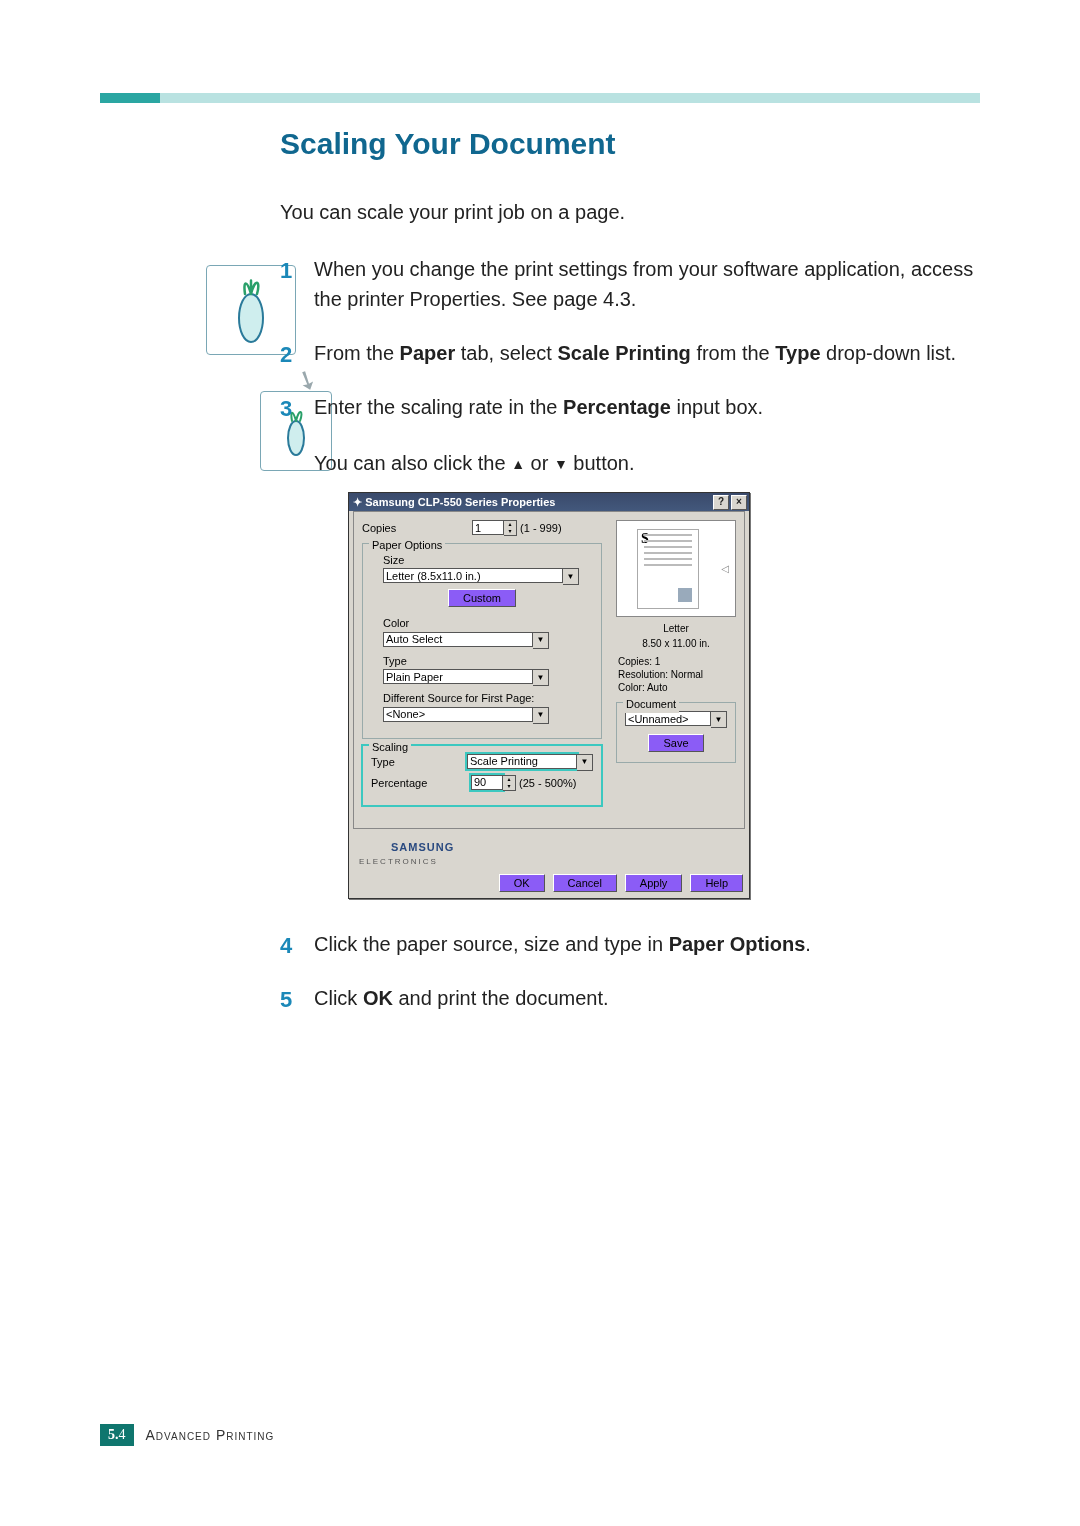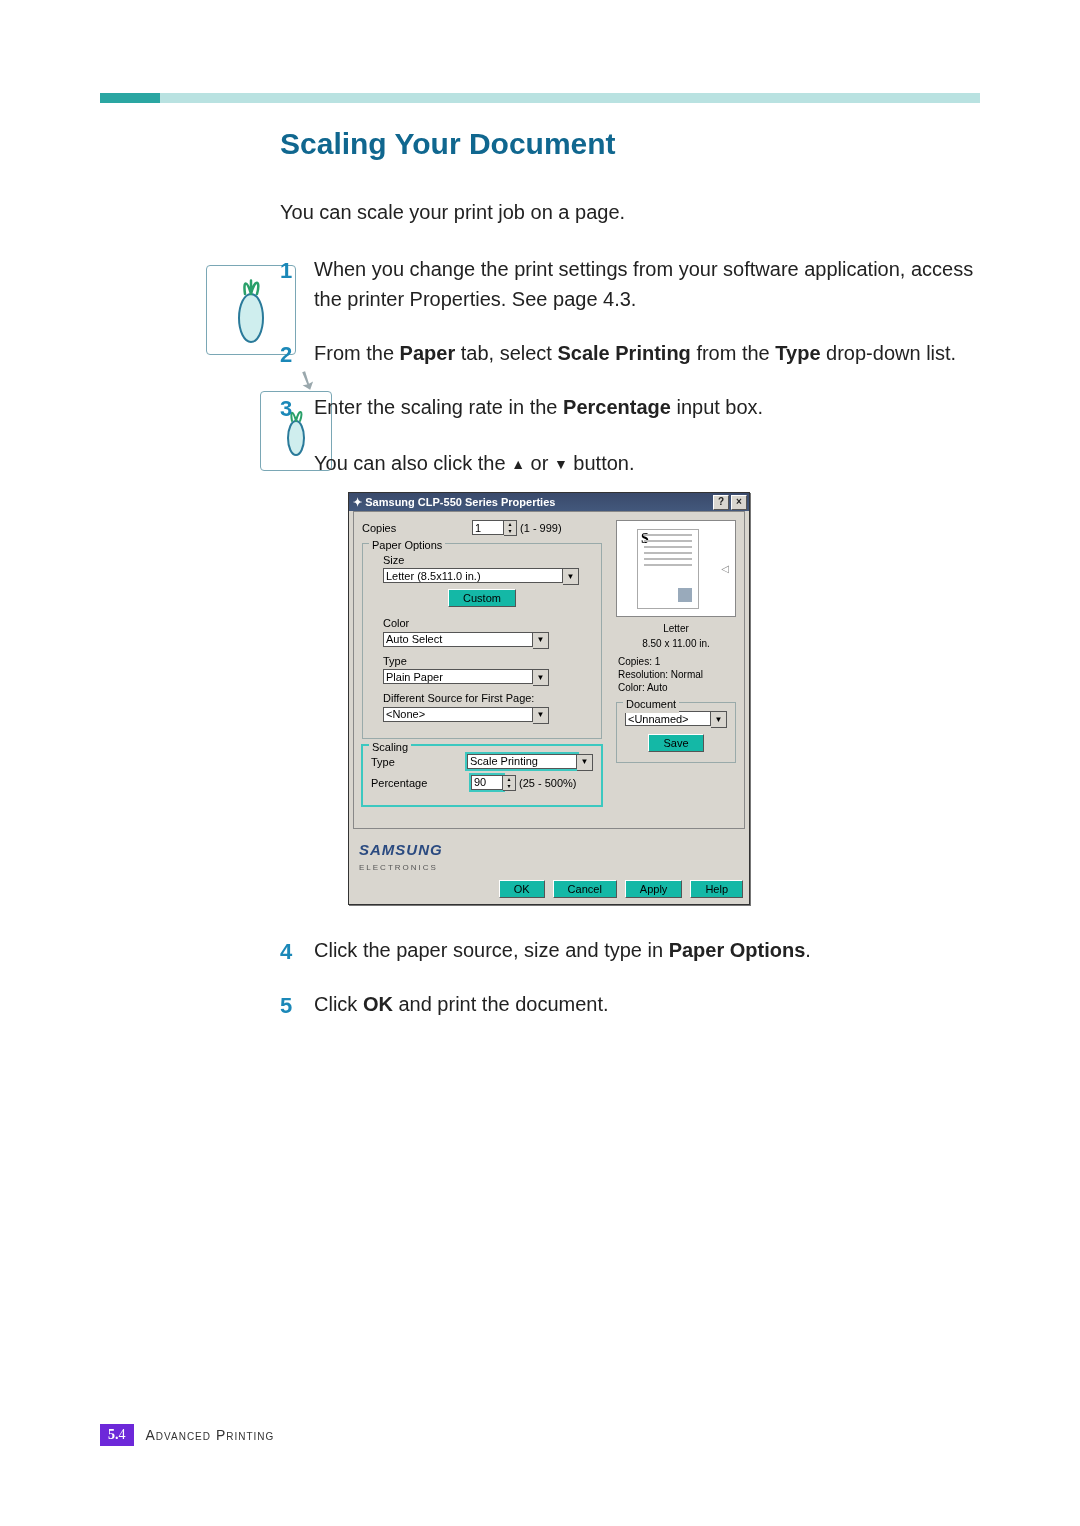--- a/index.html
+++ b/index.html
@@ -179,21 +179,21 @@
   .spin .field { width: 32px; }
   .spin .spincol {
     display: flex; flex-direction: column;
     border: 1px solid #555; border-left: none;
   }
   .spin .spinbtn {
     width: 12px; height: 7px; background: #d9d6cf;
     font-size: 6px; line-height: 7px; text-align: center;
   }
   .btn {
-    background: #14b8a6;
+    background: #8b5cf6;
     border: 1px solid #fff;
     border-right-color: #555; border-bottom-color: #555;
     padding: 2px 14px;
     font-size: 11px;
   }
   .rightcol {
     position: absolute;
     right: 8px; top: 8px; width: 120px;
     font-size: 10px;
     text-align: center;
@@ -216,34 +216,34 @@
   .smalltxt { font-size: 10px; text-align: left; line-height: 1.3; margin: 4px 0 8px 2px; }
   .dlg-footer {
     display: flex; gap: 8px; justify-content: flex-end;
     padding: 6px;
   }
   .dlg-footer .left { margin-right: auto; display:flex; gap:8px; }
   .brand {
     padding: 6px 10px 0 10px;
     font-size: 8px; color: #555; letter-spacing: 2px;
   }
-  .brand b { font-size: 15px; color: #2a4a80; font-style: italic; letter-spacing: 1px; }
+  .brand b { font-size: 11px; color: #2a4a80; letter-spacing: 1px; margin-left: 32px; }
 
   
   .pagefoot {
     position: absolute;
     left: 100px;
     bottom: 80px;
     display: flex;
     align-items: center;
     gap: 12px;
     font-size: 14px;
   }
   .chapbox {
-    background: #6d28d9;
+    background: #0f766e;
     color: #fff;
     padding: 3px 8px;
     font-weight: bold;
     font-family: Verdana;
   }
   .chapbox .pg { font-weight: normal; }
   .foot-title {
     font-variant: small-caps;
     letter-spacing: 1px;
     color: #333;

